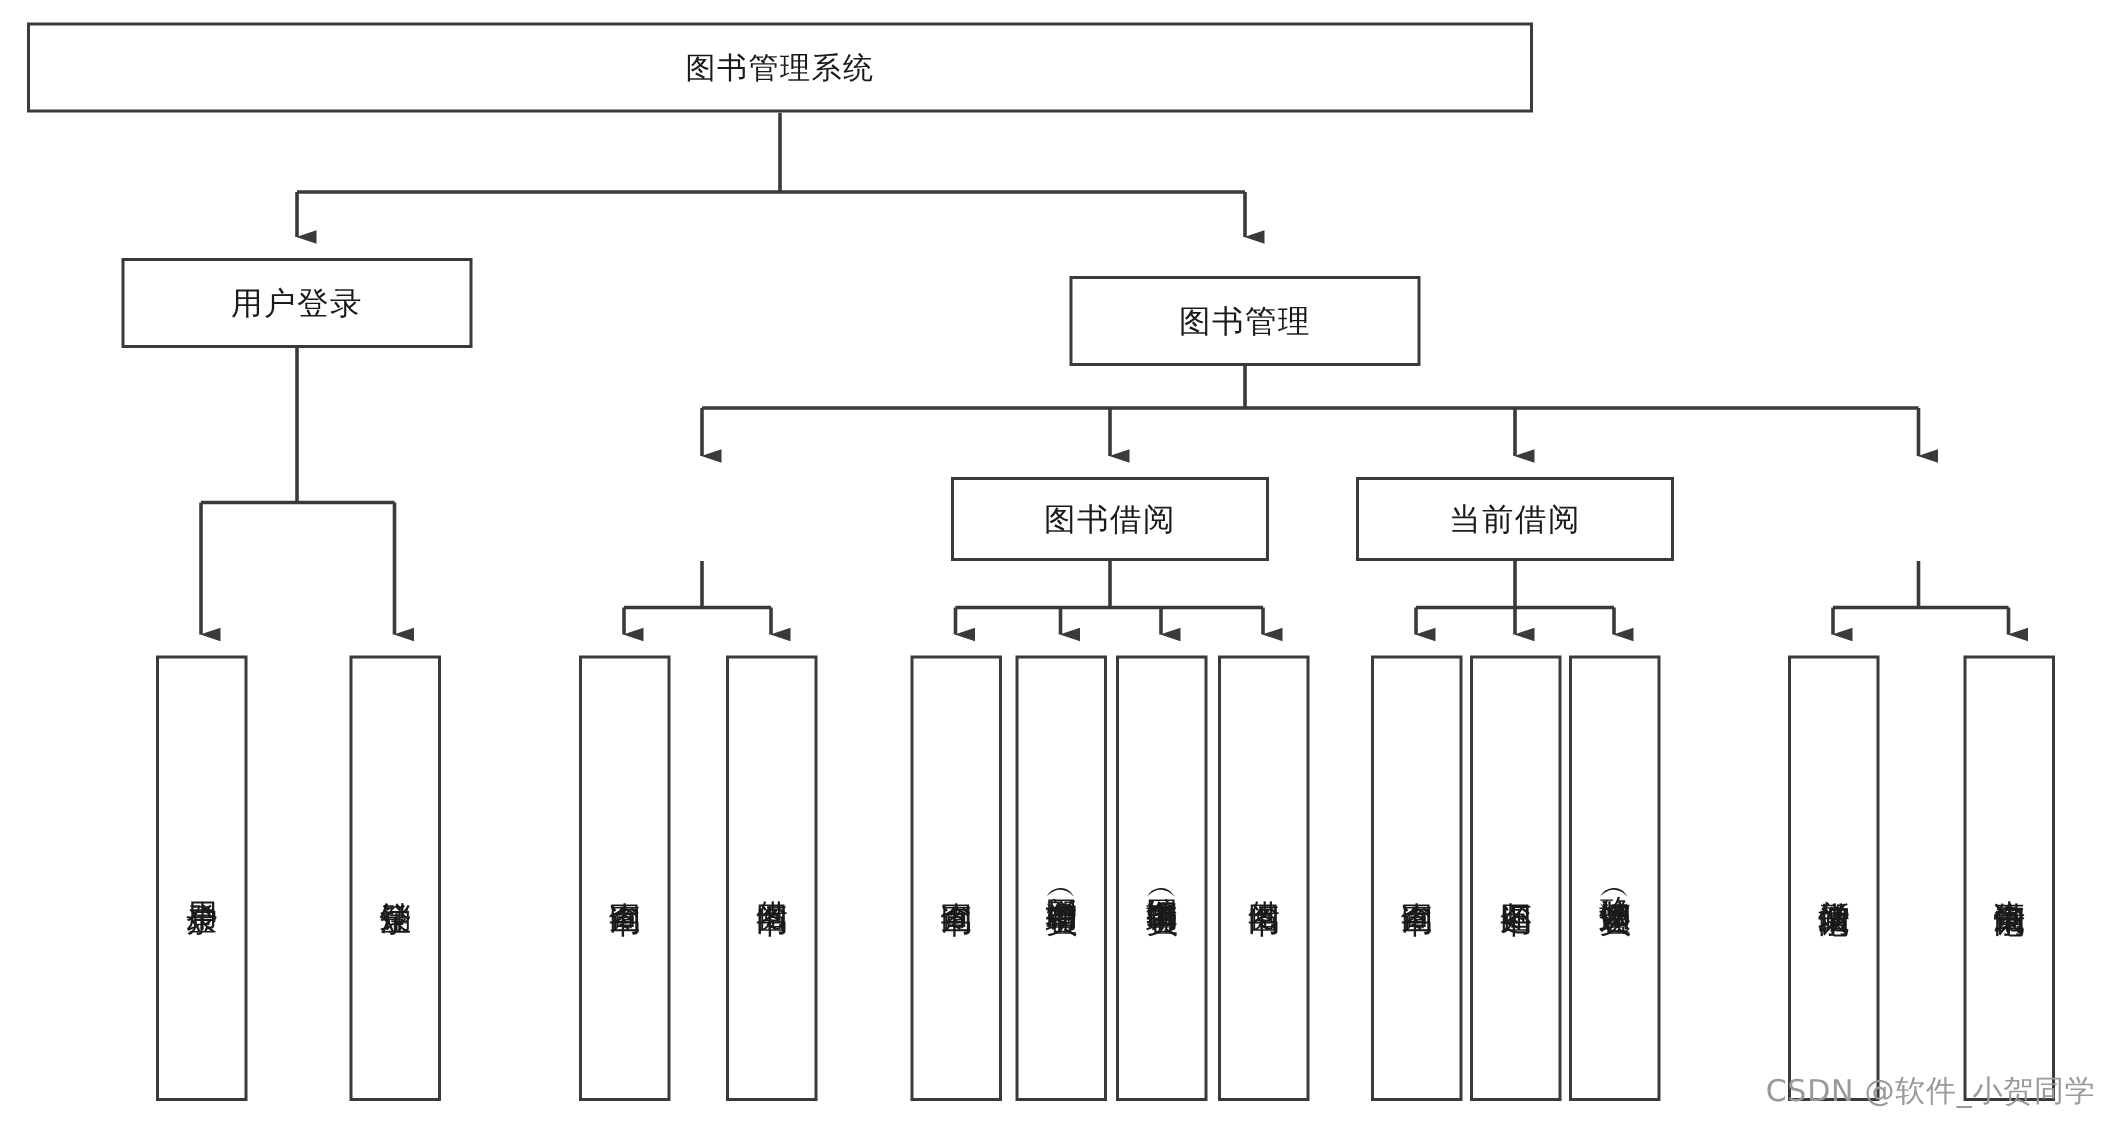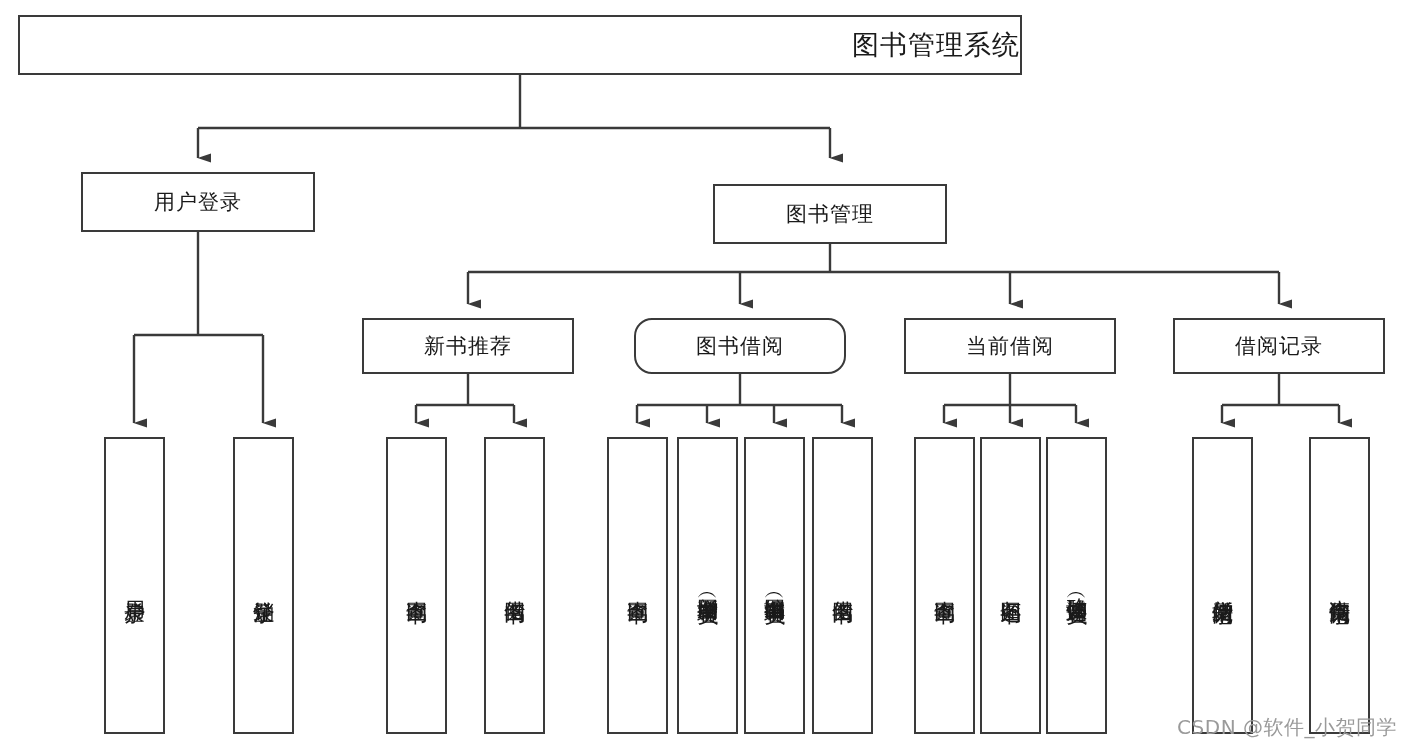--- a/index.html
+++ b/index.html
@@ -34,23 +34,22 @@
     display: flex;
     align-items: center;
     justify-content: center;
     color: #1a1a1a;
   }
   .node-h {
     font-size: 21px;
     letter-spacing: 1px;
   }
   .node-root {
-    font-size: 27px;
+    font-size: 20px;
     letter-spacing: 1px;
-    justify-content: flex-end;
   }
   .node-v {
     writing-mode: vertical-rl;
     text-orientation: upright;
     font-size: 21px;
     line-height: 1.06;
     letter-spacing: 1px;
     padding: 6px 0;
     align-items: center;
     justify-content: center;
@@ -130,31 +129,25 @@
     <span>图书管理系统</span>
   </div>
 
   <div class="node node-h" style="left:81px; top:172px; width:234px; height:60px;">
     <span>用户登录</span>
   </div>
   <div class="node node-h" style="left:713px; top:184px; width:234px; height:60px;">
     <span>图书管理</span>
   </div>
 
-  <div class="node node-h" style="left:362px; top:318px; width:212px; height:56px;">
-    <span>新书推荐</span>
-  </div>
-  <div class="node node-h" style="left:634px; top:318px; width:212px; height:56px;border-radius:18px;">
+  <div class="node node-h" style="left:634px; top:318px; width:212px; height:56px;">
     <span>图书借阅</span>
   </div>
   <div class="node node-h" style="left:904px; top:318px; width:212px; height:56px;">
     <span>当前借阅</span>
-  </div>
-  <div class="node node-h" style="left:1173px; top:318px; width:212px; height:56px;">
-    <span>借阅记录</span>
   </div>
 
   <div class="node node-v" style="left:104px; top:437px; width:61px; height:297px;">
     <span class="vtext">用户登录</span>
   </div>
   <div class="node node-v" style="left:233px; top:437px; width:61px; height:297px;">
     <span class="vtext">注销登录</span>
   </div>
 
   <div class="node node-v" style="left:386px; top:437px; width:61px; height:297px;">

